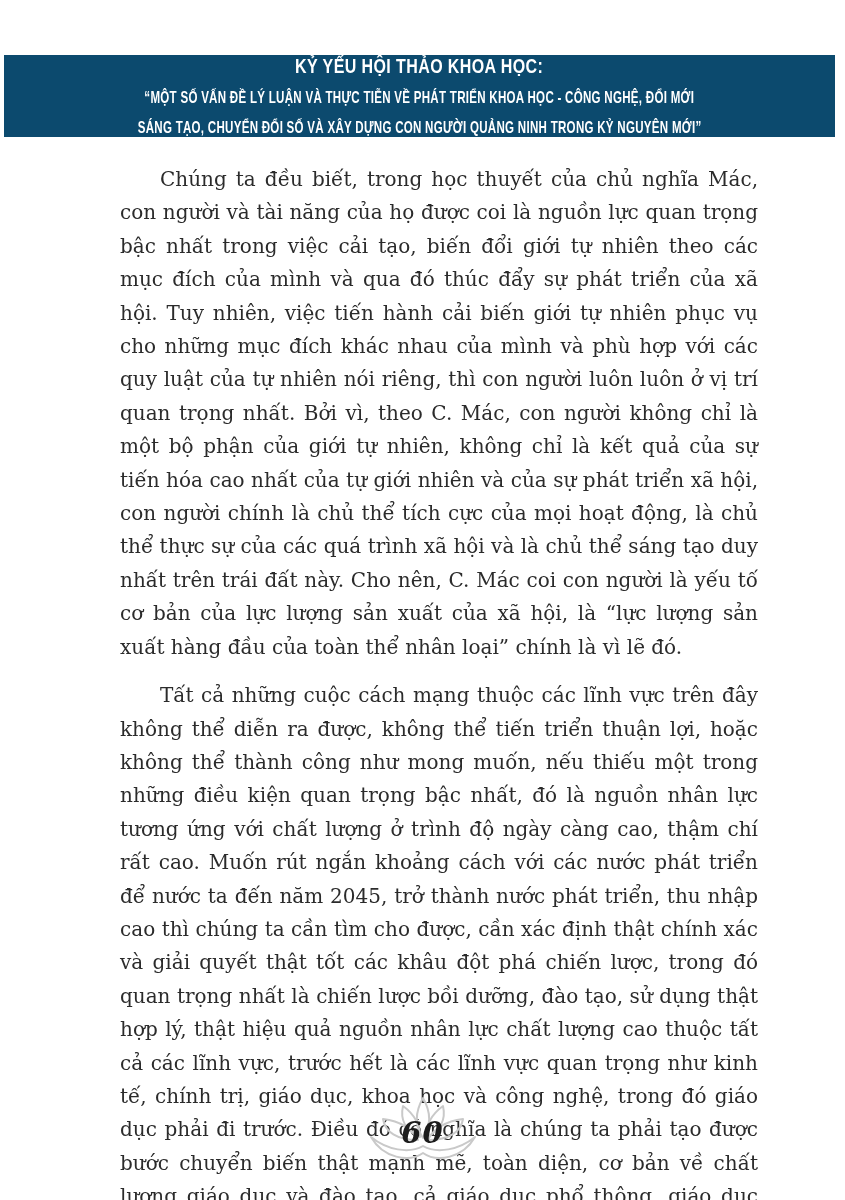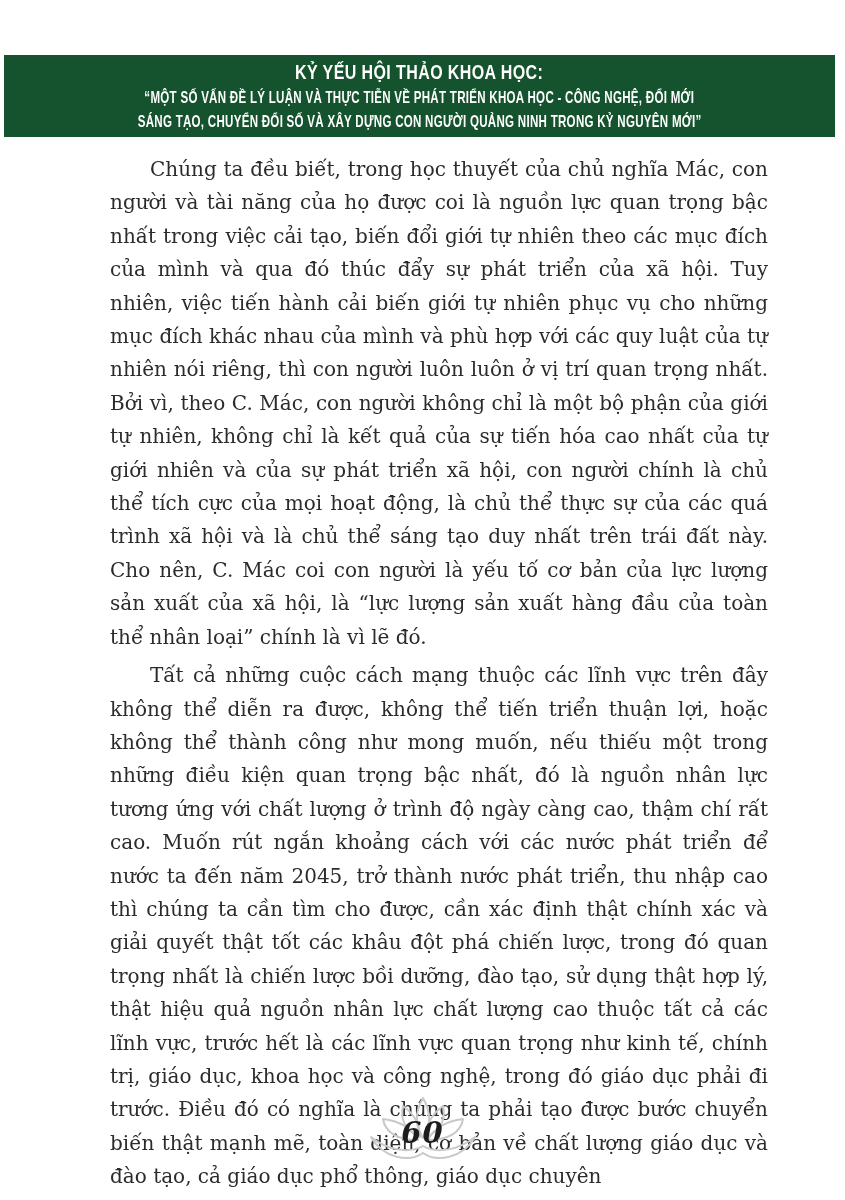--- a/index.html
+++ b/index.html
@@ -15,26 +15,26 @@
     overflow: hidden;
   }
 
   
   .band {
     position: absolute;
     left: 4px;
     right: 10px;
     top: 55px;
     height: 82px;
-    background: #14532d;
+    background: #0c4a6e;
     display: flex;
     flex-direction: column;
     align-items: center;
     justify-content: center;
-    gap: 2px;
+    gap: 8px;
   }
   .band-line {
     color: #ffffff;
     font-family: "Liberation Sans", sans-serif;
     font-weight: 700;
     white-space: nowrap;
     line-height: 1.25;
   }
   .band-line-1 {
     font-size: 20px;
@@ -54,21 +54,21 @@
     position: absolute;
     left: 105px;
     width: 668px;
     top: 148px;
     color: #2b2b2b;
     font-size: 20px;
     line-height: 33.4px;
     text-align: justify;
   }
   .page-body p {
-    margin: 5px;
+    margin: 15px;
     text-indent: 40px;
   }
   .italic-seg {
   }
 
   
   .footer {
     position: absolute;
     left: 0;
     right: 0;

